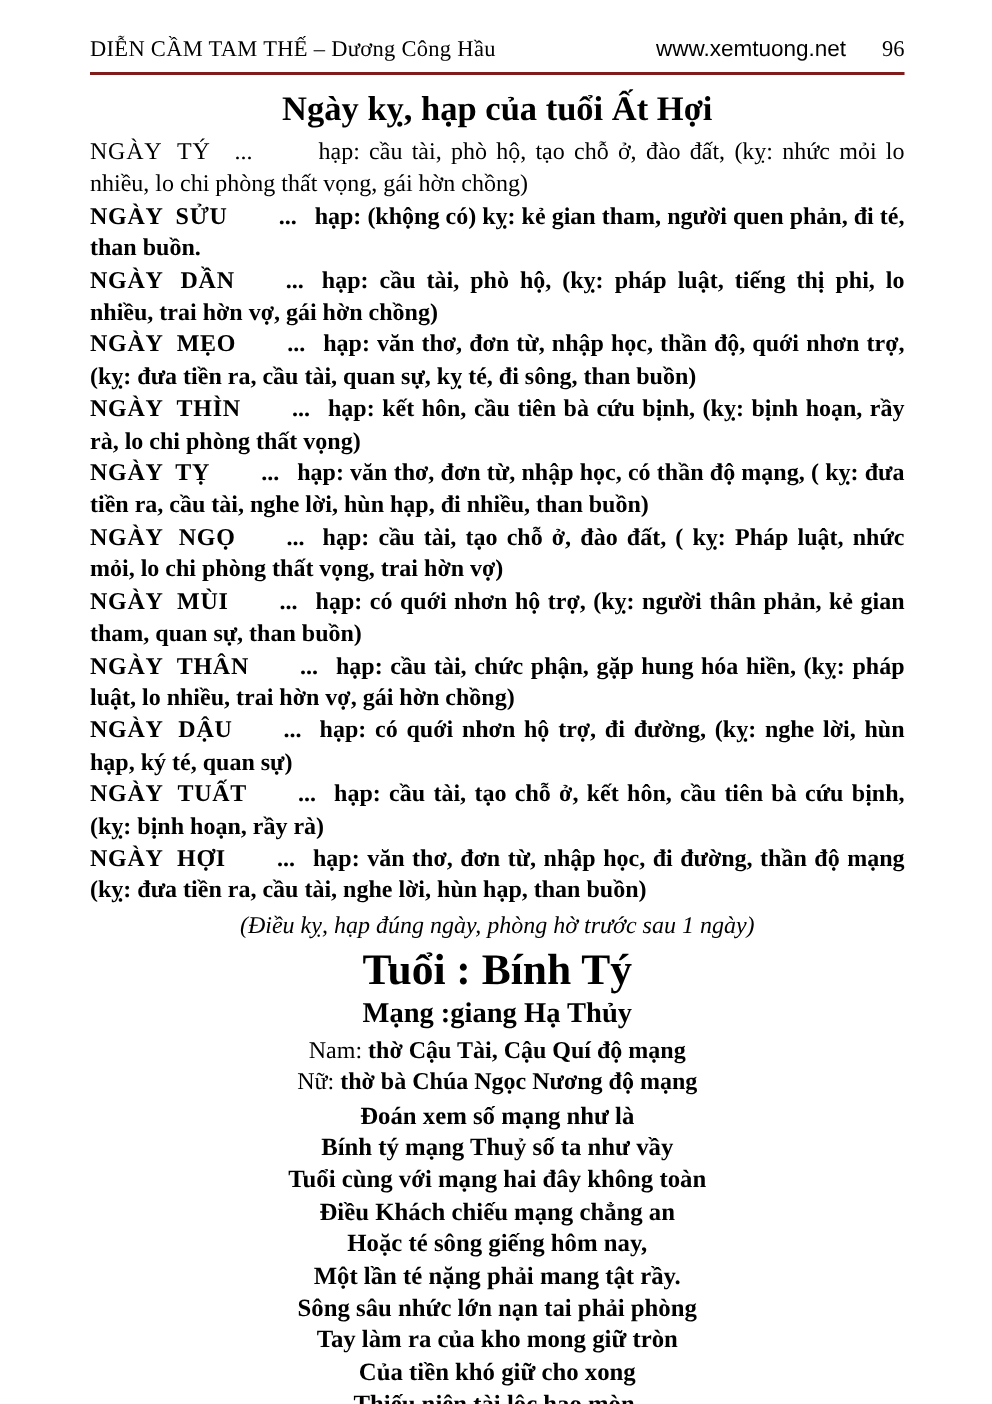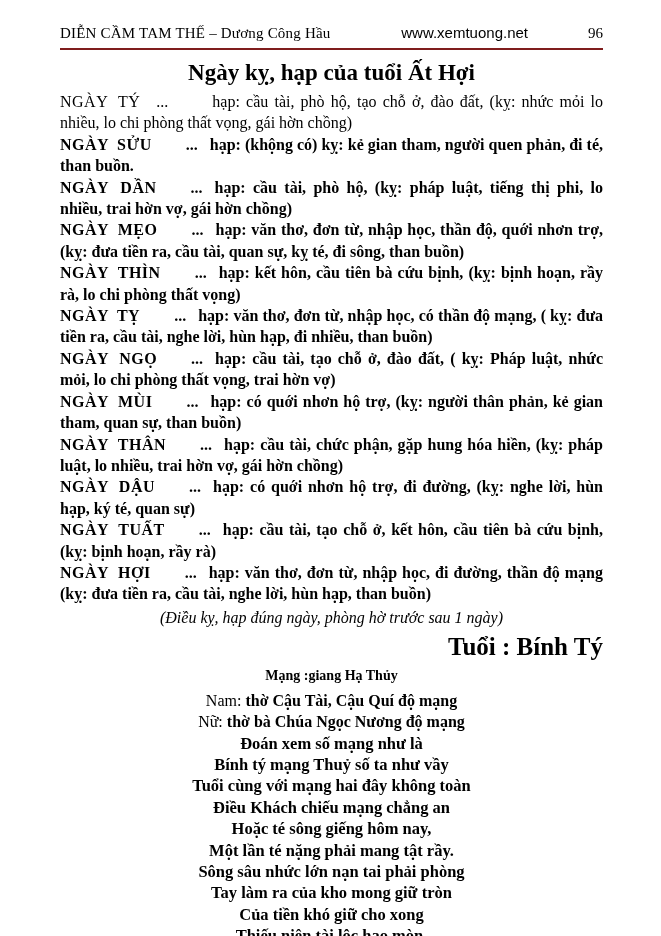--- a/index.html
+++ b/index.html
@@ -25,21 +25,21 @@
     border-bottom: 2px solid #7f1d1d;
     text-align: center;
   }
   .header .book-title {
     font-family: "Liberation Serif", "DejaVu Serif", serif;
     letter-spacing: 0.2px;
   }
   .header .right-group {
     display: flex;
     align-items: baseline;
-    gap: 60px;
+    gap: 24px;
   }
   .header .website {
     font-family: "Liberation Sans", "DejaVu Sans", sans-serif;
     font-size: 15px;
   }
   .header .page-number { font-size: 15px; }
 
   
   .page-title {
     text-align: center;
@@ -67,29 +67,29 @@
     text-align: center;
     font-size: 16px;
     font-weight: normal;
     font-style: italic;
     margin: 2px 0 0 0;
     line-height: 21px;
   }
 
   
   .age-title {
-    text-align: right;
-    font-size: 25px;
+    text-align: center;
+    font-size: 29px;
     font-weight: bold;
     margin: 4px 0 2px 0;
     line-height: 30px;
   }
   .age-subtitle {
     text-align: center;
-    font-size: 14px;
+    font-size: 19px;
     font-weight: bold;
     margin: 0 0 2px 0;
     line-height: 24px;
   }
   .center-line {
     text-align: center;
     font-size: 16px;
     margin: 0;
     line-height: 21.4px;
     font-weight: bold;

